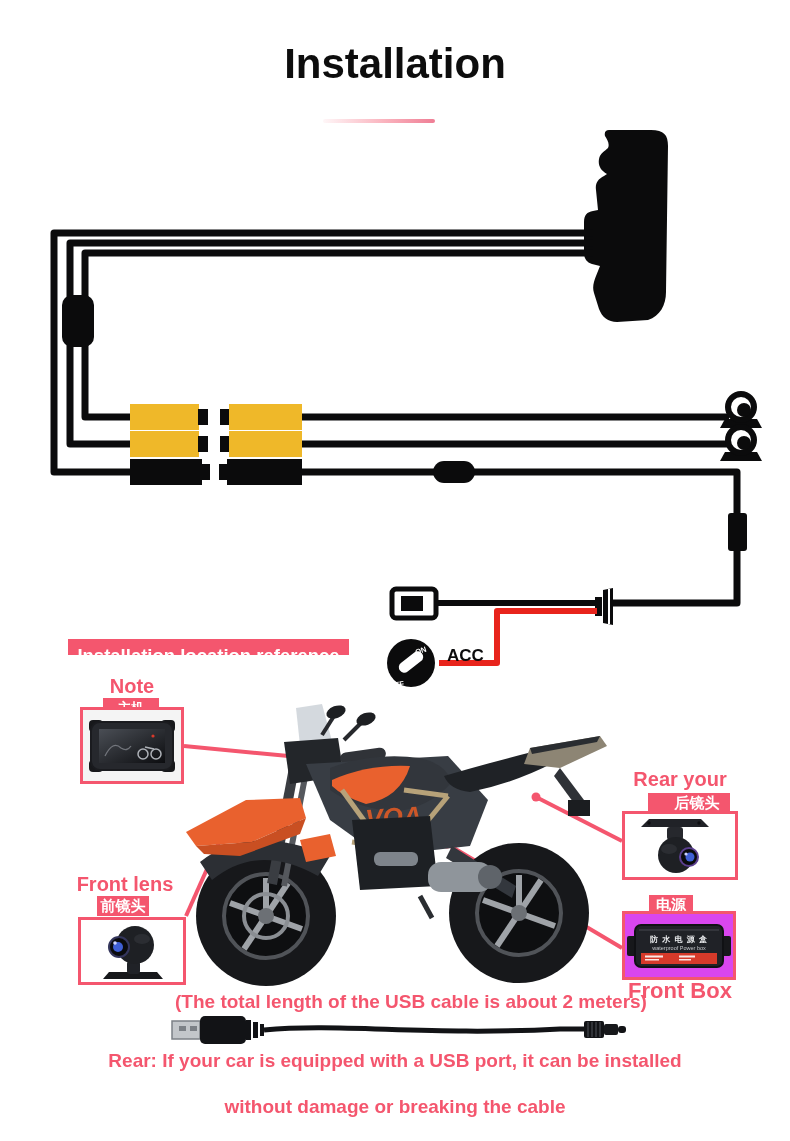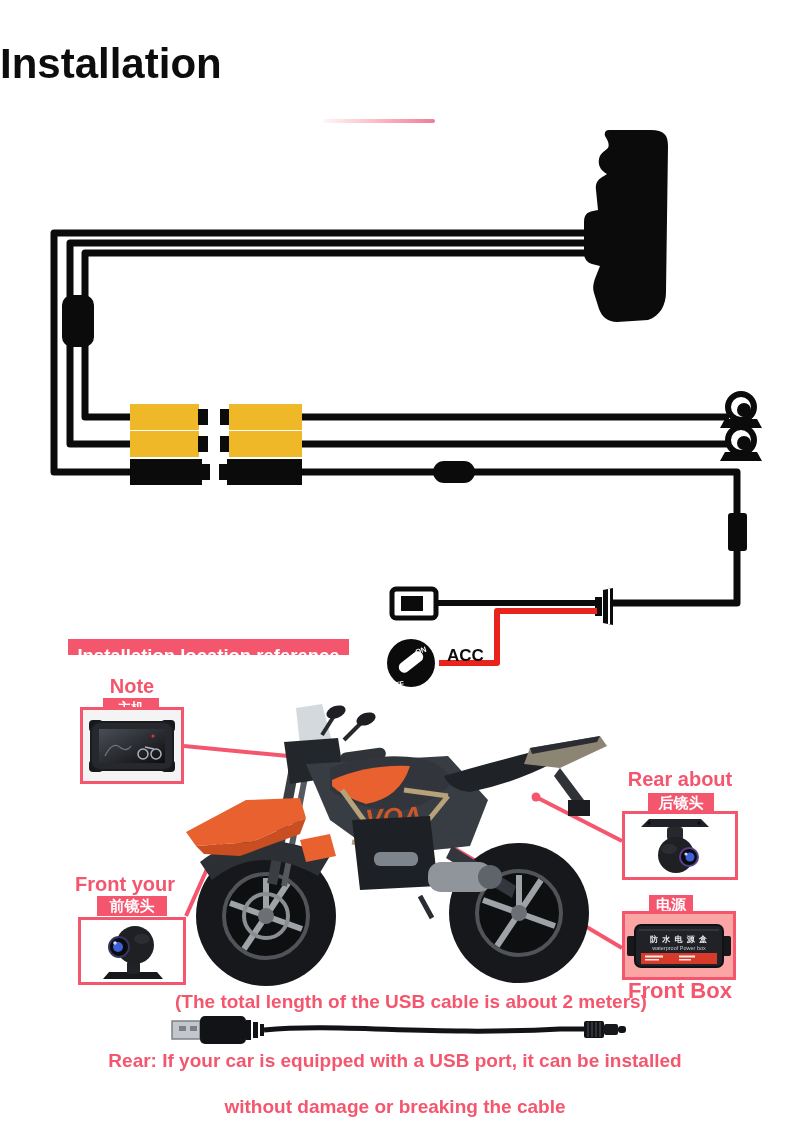--- a/index.html
+++ b/index.html
@@ -1,21 +1,21 @@
 <!DOCTYPE html>
 <html><head>
 <meta charset="utf-8">
 <style>
   html,body{margin:0;padding:0;background:#fff;}
   .page{position:relative;width:790px;height:1141px;background:#ffffff;
         font-family:"Liberation Sans",sans-serif;overflow:hidden;}
   .abs{position:absolute;}
   svg{display:block;}
   .layer{position:absolute;left:0;top:0;}
-  .title{left:0;top:40px;width:790px;text-align:left;
+  .title{left:0;top:40px;width:790px;text-align:center;
          font-size:42px;font-weight:800;color:#0d0d0d;letter-spacing:0px;}
   .title-underline{left:323px;top:119px;width:112px;height:4px;border-radius:2px;
          background:linear-gradient(90deg,rgba(244,86,110,0.05),rgba(244,86,110,0.45) 55%,#ef7e95);}
   .banner{left:68px;top:639px;width:281px;height:16px;background:#F4566E;
           color:#fff;font-weight:800;font-size:18.5px;line-height:33px;text-align:center;}
   .pinklabel{color:#F4566E;font-weight:800;font-size:20px;text-align:center;}
   .chip{background:#F4566E;color:#fff;font-weight:700;text-align:center;
         font-size:15px;line-height:20px;height:20px;}
   .refbox{border:3px solid #F4566E;box-sizing:border-box;background:#fff;}
   .note{left:0;width:790px;text-align:center;color:#F4566E;font-weight:800;font-size:19px;}
@@ -232,58 +232,58 @@
         </defs>
       <rect x="16" y="19" width="66" height="34" fill="url(#scr)"></rect>
       <path d="M22,46 q8,-16 16,-8 q6,4 10,-2" stroke="#8e9298" stroke-width="1.3" fill="none" opacity="0.7"></path>
       <circle cx="60" cy="44" r="5" fill="none" stroke="#aeb2b8" stroke-width="1.5"></circle>
       <circle cx="73" cy="44" r="5" fill="none" stroke="#aeb2b8" stroke-width="1.5"></circle>
       <line x1="62" y1="37" x2="71" y2="39" stroke="#aeb2b8" stroke-width="1.5"></line>
       <circle cx="70" cy="26" r="1.6" fill="#d8392b"></circle>
     </svg>
   </div>
 
-  <div class="abs pinklabel" style="left:622px;top:768px;width:116px;">Rear about</div>
-  <div class="abs chip" style="left:648px;top:793px;width:66px;">后镜头</div>
+  <div class="abs pinklabel" style="left:622px;top:768px;width:116px;">Rear your</div>
+  <div class="abs chip" style="left:648px;top:793px;width:66px;padding-left:16px;">后镜头</div>
   <div class="abs refbox" style="left:622px;top:811px;width:116px;height:69px;">
     <svg width="110" height="63" viewBox="0 0 110 63">
       <polygon points="24,5 76,5 84,13 16,13" fill="#202227"></polygon>
       <circle cx="24" cy="9" r="1.7" fill="#0d0e10"></circle>
         <circle cx="74" cy="9" r="1.7" fill="#0d0e10"></circle>
       <rect x="42" y="13" width="16" height="13" rx="3" fill="#26282d"></rect>
       <circle cx="51" cy="41" r="18" fill="#1e2024"></circle>
       <ellipse cx="44" cy="35" rx="8" ry="5" fill="#34373c" opacity="0.6"></ellipse>
       <circle cx="64" cy="43" r="9" fill="#0a0b0d" stroke="#5b3f8f" stroke-width="2"></circle>
       <circle cx="65" cy="43" r="4.5" fill="#3f5fd4"></circle>
       <circle cx="61" cy="40" r="1.6" fill="#cdd3ff"></circle>
     </svg>
   </div>
 
   <div class="abs chip" style="left:649px;top:895px;width:44px;">电源盒</div>
-  <div class="abs refbox" style="left:622px;top:911px;width:114px;height:69px;background:#fca5a5;">
+  <div class="abs refbox" style="left:622px;top:911px;width:114px;height:69px;background:#d946ef;">
     <svg width="108" height="63" viewBox="0 0 108 63">
       <rect x="2" y="22" width="9" height="20" rx="2" fill="#17181b"></rect>
       <rect x="97" y="22" width="9" height="20" rx="2" fill="#17181b"></rect>
       <rect x="10" y="11" width="88" height="42" rx="6" fill="#202227" stroke="#101114" stroke-width="2"></rect>
       <line x1="14" y1="16" x2="94" y2="16" stroke="#3a3d43" stroke-width="1.5"></line>
       <text x="54" y="28" font-size="8" font-weight="bold" fill="#e8eaec" text-anchor="middle" letter-spacing="1">防 水 电 源 盒</text>
       <text x="54" y="36" font-size="5.5" fill="#c6c9cd" text-anchor="middle">waterproof Power box</text>
       <rect x="16" y="39" width="76" height="11" fill="#d63a2a"></rect>
       <g fill="#ffffff" opacity="0.88">
         <rect x="20" y="41.5" width="18" height="2"></rect>
           <rect x="20" y="45" width="14" height="1.5"></rect>
         <rect x="54" y="41.5" width="16" height="2"></rect>
           <rect x="54" y="45" width="12" height="1.5"></rect>
       </g>
     </svg>
   </div>
   <div class="abs pinklabel" style="left:615px;top:978px;width:130px;font-size:22px;">Front Box</div>
 
-  <div class="abs pinklabel" style="left:70px;top:873px;width:110px;">Front your</div>
-  <div class="abs chip" style="left:97px;top:896px;width:70px;">前镜头</div>
+  <div class="abs pinklabel" style="left:70px;top:873px;width:110px;">Front lens</div>
+  <div class="abs chip" style="left:97px;top:896px;width:52px;">前镜头</div>
   <div class="abs refbox" style="left:78px;top:917px;width:108px;height:68px;">
     <svg width="102" height="62" viewBox="0 0 102 62">
       <polygon points="28,52 76,52 82,59 22,59" fill="#17181b"></polygon>
       <rect x="46" y="41" width="13" height="13" rx="3" fill="#202227"></rect>
       <circle cx="54" cy="25" r="19" fill="#1e2024"></circle>
       <ellipse cx="61" cy="19" rx="8" ry="5" fill="#34373c" opacity="0.6"></ellipse>
       <circle cx="38" cy="27" r="10" fill="#0a0b0d" stroke="#34365c" stroke-width="2"></circle>
       <circle cx="37" cy="27" r="5" fill="#3f5fd4"></circle>
       <circle cx="34" cy="23" r="1.8" fill="#cdd3ff"></circle>
     </svg>

